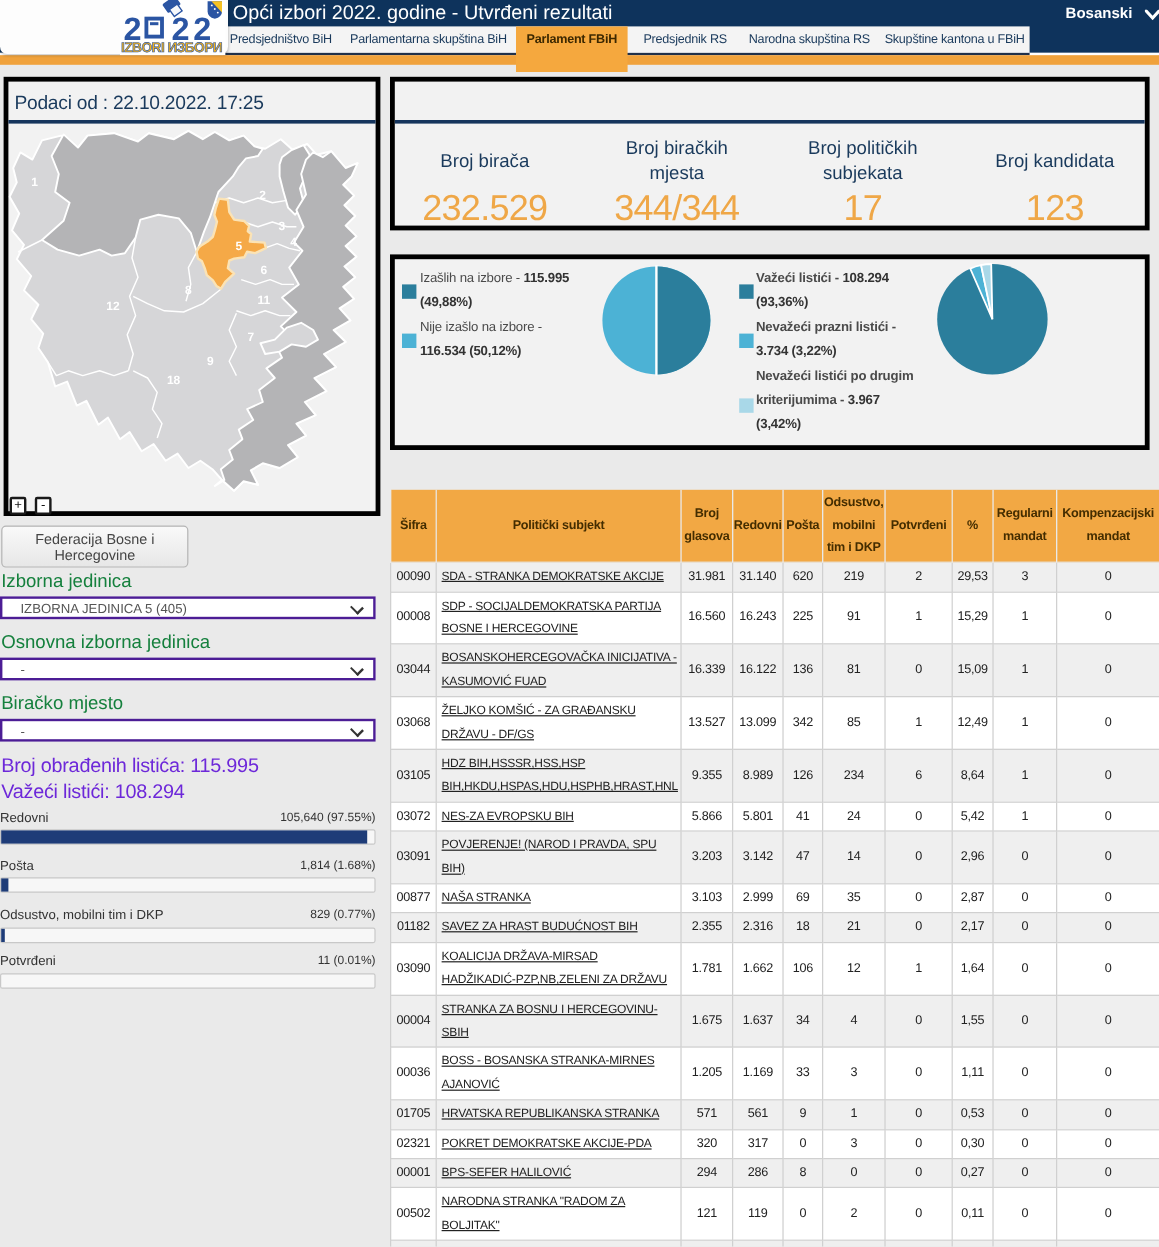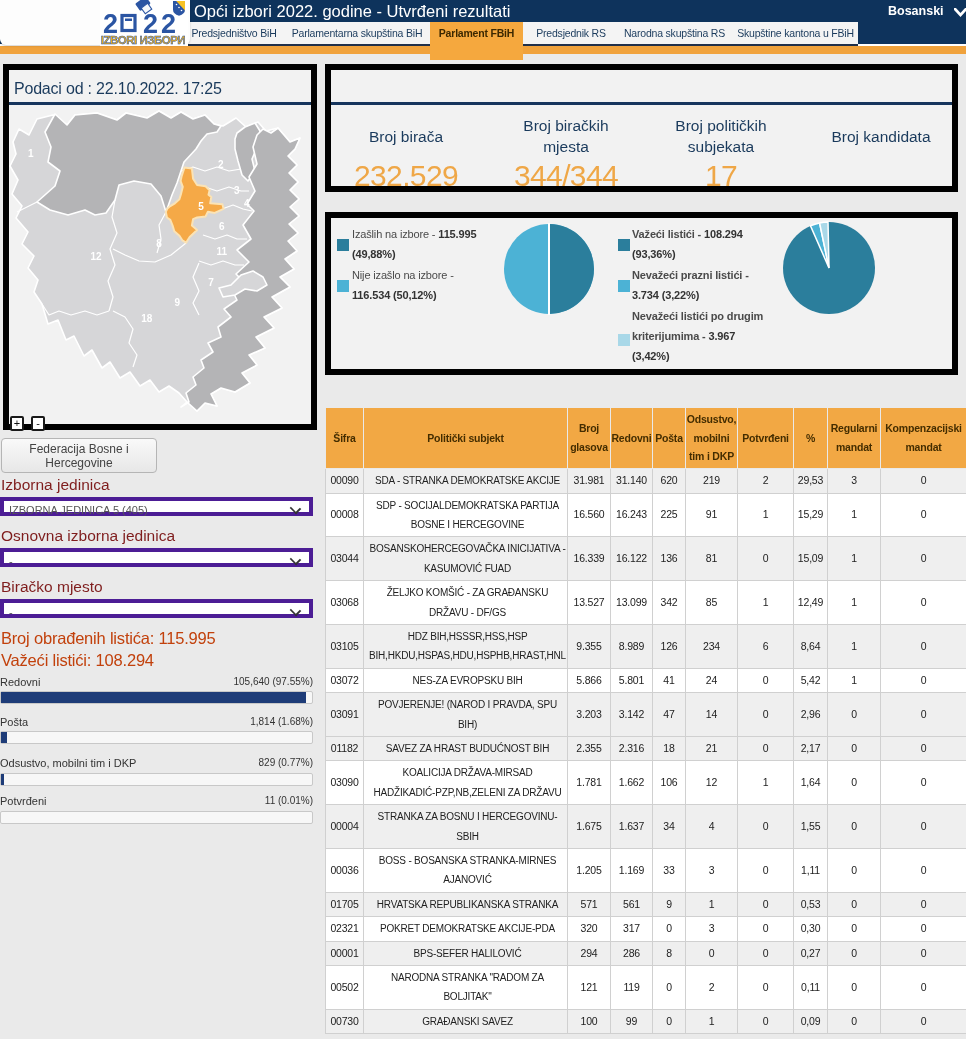--- a/index.html
+++ b/index.html
@@ -14,36 +14,36 @@
 #orangestrip { position:absolute; left:0; top:46px; width:966px; height:8px; background:#f0a23c; }
 #title { position:absolute; left:194px; top:2px; color:#fff; font-size:16.5px; }
 #lang { position:absolute; left:888px; top:4px; color:#fff; font-size:12.5px; font-weight:bold; }
 #lang svg { vertical-align:-2px; }
 #navbg { position:absolute; left:186px; top:22px; width:672px; height:22px; background:#f4f4f4; }
 .tab { position:absolute; top:22px; height:38px; font-size:10.5px; letter-spacing:-0.2px;
   color:#1a3a5c; line-height:22px; text-align:center; white-space:nowrap; }
 .tab.act { background:#f5a83e; color:#3c2800; font-weight:bold; }
 
 
-.panel { position:absolute; background:#f2f2f2; border:6px solid #000000; }
+.panel { position:absolute; background:#f2f2f2; border:4px solid #000000; }
 .ptitle { color:#1a3a5c; font-size:15px; padding:10px 0 0 8px; letter-spacing:-0.1px; }
 #lpanel .ptitle { font-size:16px; letter-spacing:-0.2px; padding-left:5px; }
 .prule { position:absolute; left:0; right:0; top:32px; height:3px; background:#16355d; }
 
 
 #lpanel { left:3px; top:64px; width:314px; height:366px; }
 #fedbtn { position:absolute; left:1px; top:438px; width:156px; height:35px;
   background:linear-gradient(#f9f9f9,#e7e7e7); border:1px solid #b5b5b5; border-radius:4px;
   font-size:12px; color:#444; text-align:center; padding-top:3px; line-height:14px; }
-.flabel { position:absolute; left:1px; font-size:15.5px; color:#7f1d1d; }
+.flabel { position:absolute; left:1px; font-size:15.5px; color:#15803d; }
 .fsel { position:absolute; left:0px; width:313px; height:19px; background:#fff;
-  border:4px solid #4c1d95; font-size:11px; color:#555; padding:3px 0 0 5px; }
+  border:2px solid #4c1d95; font-size:11px; color:#555; padding:3px 0 0 15px; }
 .fsel .chev { position:absolute; right:9px; top:3px; width:9px; height:9px;
   border-right:2.5px solid #333; border-bottom:2.5px solid #333; transform:rotate(45deg) scale(1,0.82); }
-.bigstat { position:absolute; left:1px; font-size:16.5px; color:#c2410c; letter-spacing:-0.2px; }
+.bigstat { position:absolute; left:1px; font-size:16.5px; color:#6d28d9; letter-spacing:-0.2px; }
 .pgroup { position:absolute; left:0; width:313px; height:14px; }
 .pgroup .lab { font-size:11px; color:#333; float:left; }
 .pgroup .val { font-size:10px; color:#333; float:right; }
 .pbar { position:absolute; left:0; width:313px; height:13px; background:#f7f7f7;
   border:1px solid #c8c8c8; border-radius:2px; }
 .pfill { height:11px; background:#1e3c78; }
 
 
 .zbtn { position:absolute; width:14px; height:15px; background:#fff; border:2px solid #1a1a1a;
   border-radius:2px; font-size:11px; text-align:center; line-height:11px; color:#111; }
@@ -59,21 +59,21 @@
 .leg b { color:#333; }
 .lsq { position:absolute; width:12px; height:12px; }
 
 
 #tblwrap { position:absolute; left:325px; top:408px; width:641px; overflow:hidden; height:631px; }
 table { border-collapse:collapse; width:641px; table-layout:fixed; }
 th { background:#f2a844; color:#442d00; font-size:10.5px; font-weight:bold; letter-spacing:-0.2px;
   line-height:18.7px; padding:2px 0px; border:1px solid #e9e9e9; border-top:none; text-align:center; vertical-align:middle; }
 td { font-size:10.5px; color:#222; line-height:19.4px; padding:2px 1px; letter-spacing:-0.2px;
   border:1px solid #d0d0d0; text-align:center; vertical-align:middle; }
-td.l { text-align:center; padding-left:4px; padding-right:0; font-size:10px; }
+td.l { text-align:left; padding-left:4px; padding-right:0; font-size:10px;text-decoration:underline; }
 tr.odd td { background:#efefef; }
 tr.even td { background:#fff; }
 
 
 #logobox { position:absolute; left:0; top:0; width:190px; height:45px; background:#fdfdfd;
   border-radius:0 0 6px 6px; box-shadow:0 1px 2px rgba(0,0,0,.18); }
 </style>
 </head>
 <body>
 <div id="page">
@@ -216,20 +216,21 @@
     <div class="statcol" style="left:150px;">
         <div class="lbl">Broj biračkih<br>mjesta</div>
         <div class="num">344/344</div>
       </div>
     <div class="statcol" style="left:305px;">
         <div class="lbl">Broj političkih<br>subjekata</div>
         <div class="num">17</div>
       </div>
     <div class="statcol" style="left:465px;">
         <div class="lbl">Broj kandidata</div>
+        <div class="num">123</div>
       </div>
   </div>
 
   <div class="panel" id="piepanel">
     <div class="lsq" style="left:6px;top:21px;background:#2b7e9c;"></div>
     <div class="leg" style="left:21px;top:6px;">Izašlih na izbore - <b>115.995</b><br><b>(49,88%)</b><br>Nije izašlo na izbore -<br><b>116.534 (50,12%)</b></div>
     <div class="lsq" style="left:6px;top:62px;background:#4cb2d5;"></div>
     <svg width="94" height="94" style="position:absolute;left:171px;top:4px;" viewBox="-47 -47 94 94">
       <circle r="45" fill="#4cb2d5"></circle>
       <path d="M0,-45 A45,45 0 0 1 0,45 L0,-45 Z" fill="#2b7e9c" transform="rotate(0.4)"></path>
@@ -350,20 +351,32 @@
             <td class="l">POVJERENJE! (NAROD I PRAVDA, SPU BIH)</td>
             <td>3.203</td>
             <td>3.142</td>
             <td>47</td>
             <td>14</td>
             <td>0</td>
             <td>2,96</td>
             <td>0</td>
             <td>0</td>
           </tr>
+    <tr class="even">
+            <td>00877</td>
+            <td class="l">NAŠA STRANKA</td>
+            <td>3.103</td>
+            <td>2.999</td>
+            <td>69</td>
+            <td>35</td>
+            <td>0</td>
+            <td>2,87</td>
+            <td>0</td>
+            <td>0</td>
+          </tr>
     <tr class="odd">
             <td>01182</td>
             <td class="l">SAVEZ ZA HRAST BUDUĆNOST BIH</td>
             <td>2.355</td>
             <td>2.316</td>
             <td>18</td>
             <td>21</td>
             <td>0</td>
             <td>2,17</td>
             <td>0</td>

